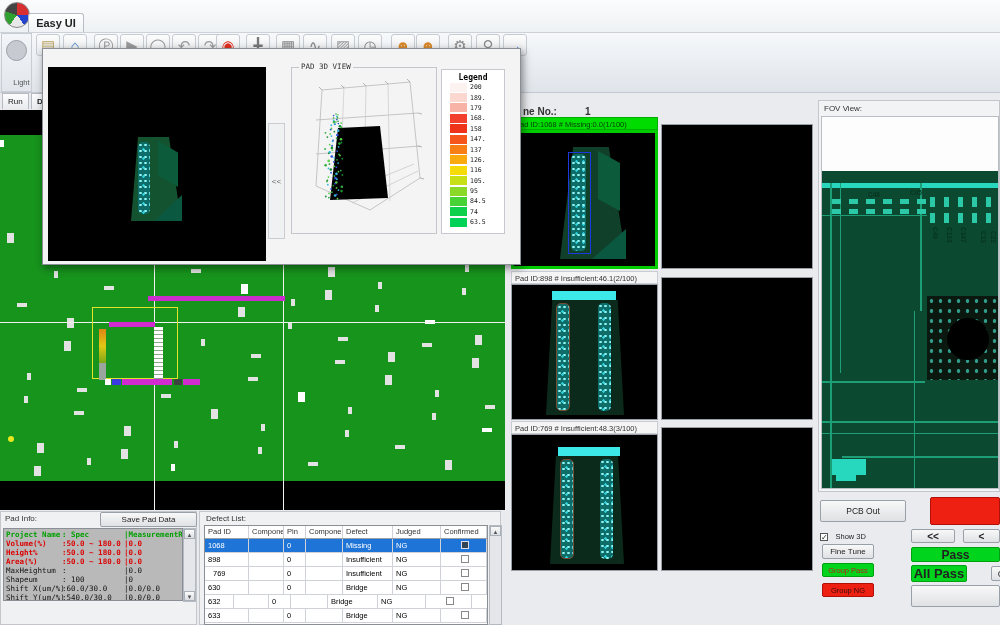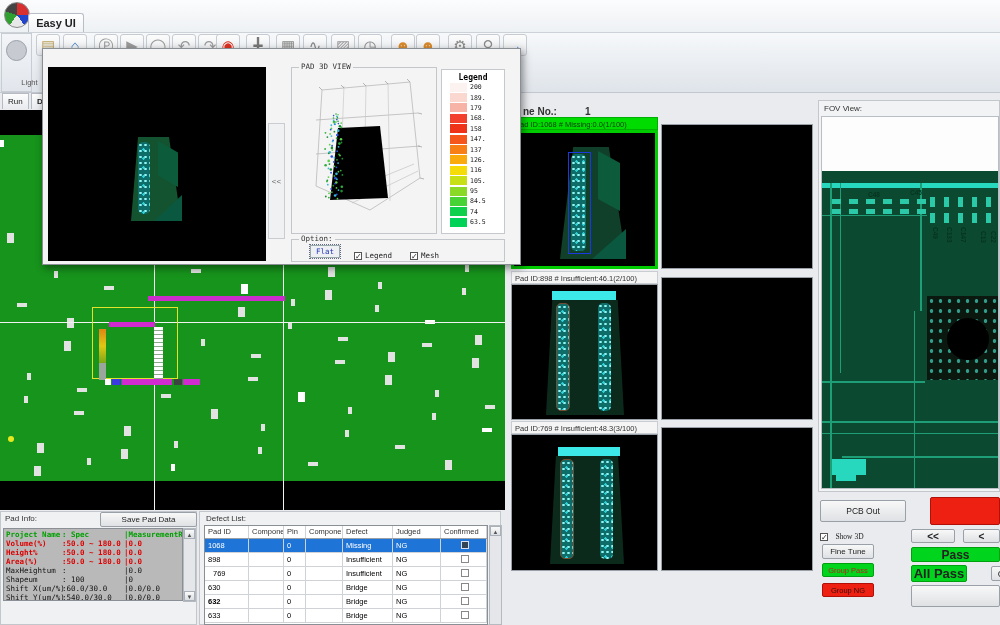--- a/index.html
+++ b/index.html
@@ -15,21 +15,21 @@
     border:1px solid #888; }
   #app-tab { left:28px; top:13px; width:56px; height:19px; background:linear-gradient(#ffffff,#f0f2f5);
     border:1px solid #b9bec6; border-bottom:none; border-radius:3px 3px 0 0; font-size:11px; font-weight:bold;
     color:#222; text-align:center; line-height:18px; }
   #ribbon { left:0; top:32px; width:1000px; height:61px; background:linear-gradient(#f6f8fa,#dfe4ea);
     border-top:1px solid #cdd2d9; border-bottom:1px solid #c3c8d0; }
   .ribbon-icon { position:absolute; top:2px; width:24px; height:22px; text-align:center; font-size:15px; line-height:22px;
     background:linear-gradient(#fcfcfc,#e8eaee); border:1px solid #c6cbd2; border-radius:3px; overflow:hidden; }
   #light-group { left:1px; top:33px; width:31px; height:59px; border:1px solid #c8cdd4; background:linear-gradient(#f3f5f8,#e2e6ec); }
   #light-circle { left:4px; top:6px; width:21px; height:21px; border-radius:50%; background:#c7cbd1; border:1px solid #9aa0a8; }
-  #light-label { left:12px; top:44px; width:31px; text-align:center; font-size:7.5px; color:#555; }
+  #light-label { left:4px; top:44px; width:31px; text-align:center; font-size:7.5px; color:#555; }
   #about-group { left:531px; top:33px; width:45px; height:59px; border:1px solid #c8cdd4; background:linear-gradient(#f3f5f8,#e2e6ec); }
   #about-icon { left:10px; top:3px; width:24px; height:20px; background:linear-gradient(#fff,#dce4ee); border:1px solid #9bb; position:relative; }
   #about-icon:after { content:""; position:absolute; left:10px; top:-3px; width:12px; height:7px; border-radius:4px;
     background:linear-gradient(90deg,#f4c23a 50%, #e06a28 50%); transform:rotate(-20deg); }
   #about-label { left:0; top:26px; width:45px; text-align:center; font-size:7.5px; color:#333; }
   #about-caption { left:0; top:46px; width:45px; text-align:center; font-size:7px; color:#777; }
   .tab2 { position:absolute; top:93px; height:16px; font-size:8px; color:#222; background:linear-gradient(#fdfdfd,#e8eaee);
     border:1px solid #b6bbc3; border-bottom:none; text-align:center; line-height:15px; padding:0 5px; }
 
   
@@ -364,21 +364,21 @@
             <div id="bga-hole"></div>
           </div>
       </div>
     </div>
   </div>
 
   <div class="btn" style="left:820px;top:500px;width:86px;height:22px;font-size:8.5px;line-height:21px;">PCB Out</div>
   <div class="btn btn-red" style="left:930px;top:497px;width:70px;height:28px;"></div>
   <div class="abs" style="left:820px;top:527px;">
     <span class="chk">✓</span>
-    <span class="chk-lab" style="font-family:Liberation Serif, serif;">Show 3D</span>
+    <span class="chk-lab" style="font-family:Liberation Sans, sans-serif;">Show 3D</span>
   </div>
   <div class="btn" style="left:911px;top:529px;width:44px;height:14px;font-size:10px;font-weight:bold;line-height:13px;">&lt;&lt;</div>
   <div class="btn" style="left:963px;top:529px;width:37px;height:14px;font-size:10px;font-weight:bold;line-height:13px;">&lt;</div>
   <div class="btn" style="left:822px;top:544px;width:52px;height:15px;font-size:8px;line-height:14px;">Fine Tune</div>
   <div class="btn btn-green" style="left:911px;top:547px;width:89px;height:15px;font-size:12px;font-weight:bold;line-height:14px;">Pass</div>
   <div class="btn btn-green" style="left:822px;top:563px;width:52px;height:14px;font-size:7.5px;line-height:13px;color:#b22;">Group Pass</div>
   <div class="btn btn-green" style="left:911px;top:565px;width:56px;height:17px;font-size:13px;font-weight:bold;line-height:16px;">All Pass</div>
   <div class="btn" style="left:991px;top:566px;width:20px;height:15px;font-size:9px;line-height:14px;">C</div>
   <div class="btn btn-red" style="left:822px;top:583px;width:52px;height:14px;font-size:7.5px;line-height:13px;color:#3a0e0e;">Group NG</div>
   <div class="btn" style="left:911px;top:585px;width:89px;height:22px;"></div>
@@ -452,21 +452,21 @@
           <div class="dt-cell" style="width: 35px;"></div>
           <div class="dt-cell" style="width: 22px;">0</div>
           <div class="dt-cell" style="width: 37px;"></div>
           <div class="dt-cell" style="width: 50px;">Bridge</div>
           <div class="dt-cell" style="width: 48px;">NG</div>
           <div class="dt-cell" style="width: 46px;">
             <div class="dt-chk"></div>
           </div>
         </div>
         <div class="dt-row">
-          <div class="dt-cell" style="width: 44px; font-weight: bold;">632</div>
+          <div class="dt-cell" style="width: 29px;">632</div>
           <div class="dt-cell" style="width: 35px;"></div>
           <div class="dt-cell" style="width: 22px;">0</div>
           <div class="dt-cell" style="width: 37px;"></div>
           <div class="dt-cell" style="width: 50px;">Bridge</div>
           <div class="dt-cell" style="width: 48px;">NG</div>
           <div class="dt-cell" style="width: 46px;">
             <div class="dt-chk"></div>
           </div>
         </div>
         <div class="dt-row">
@@ -665,25 +665,15 @@
           <div class="leg-row">
             <div class="leg-sw" style="background: rgb(14, 208, 75);"></div>
             <div class="leg-lab">74</div>
           </div>
           <div class="leg-row">
             <div class="leg-sw" style="background: rgb(0, 210, 87);"></div>
             <div class="leg-lab">63.5</div>
           </div>
         </div>
     </div>
-    <div class="groupbox" id="gb-opt">
-      <span class="gb-label">Option:</span>
-      <div id="flat-btn">Flat</div>
-      <div id="opt-legend">
-        <span class="chk">✓</span><span class="chk-lab">Legend</span>
-      </div>
-      <div id="opt-mesh">
-        <span class="chk">✓</span><span class="chk-lab">Mesh</span>
-      </div>
-    </div>
   </div>
 
 </div>
 
 </body></html>

